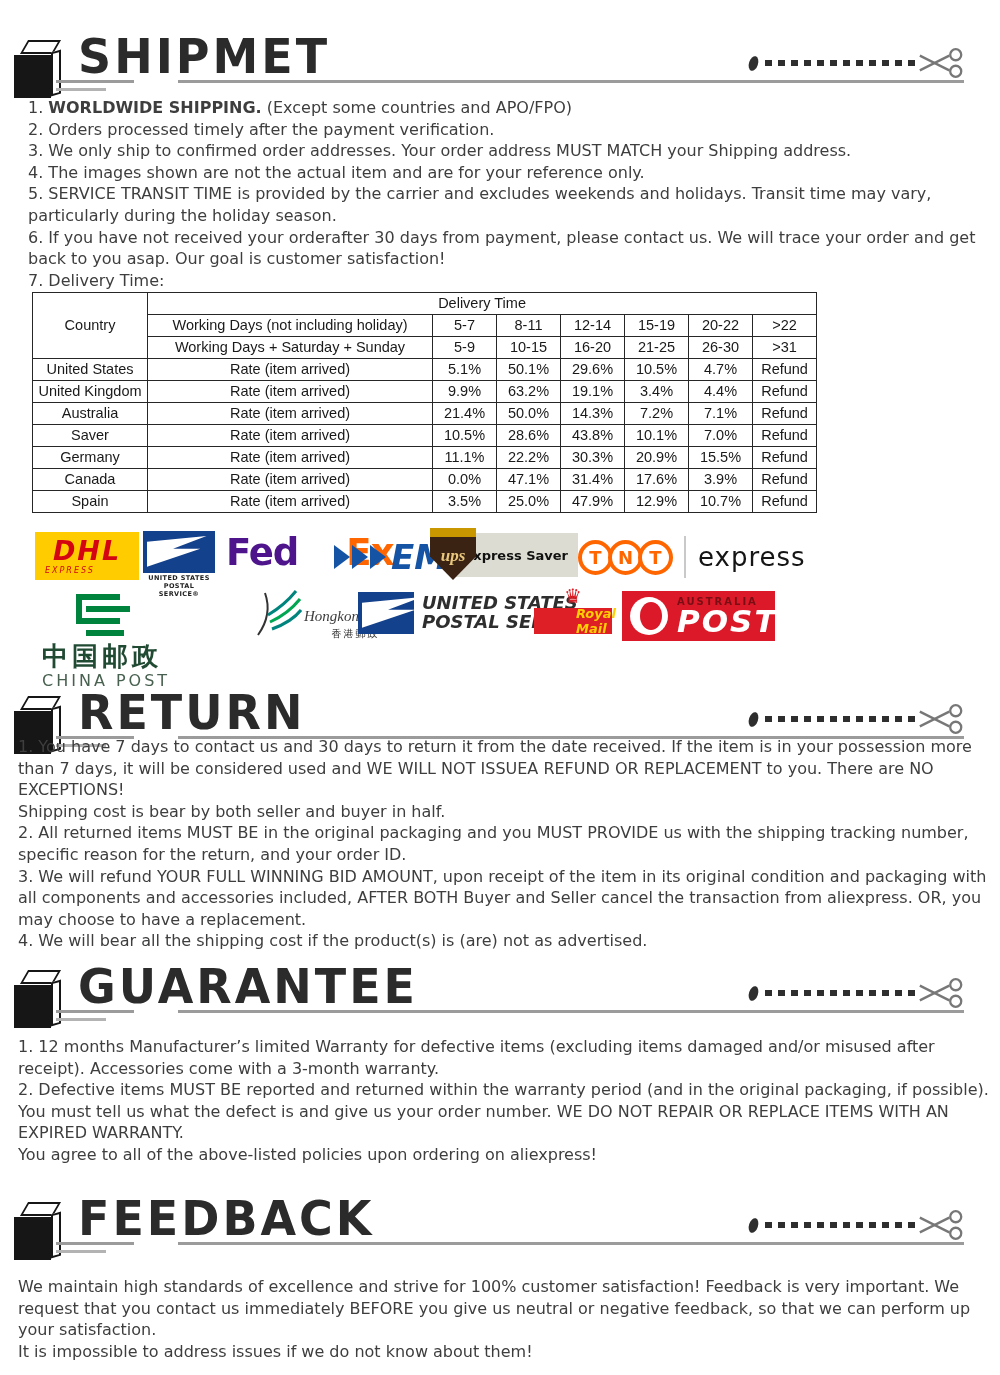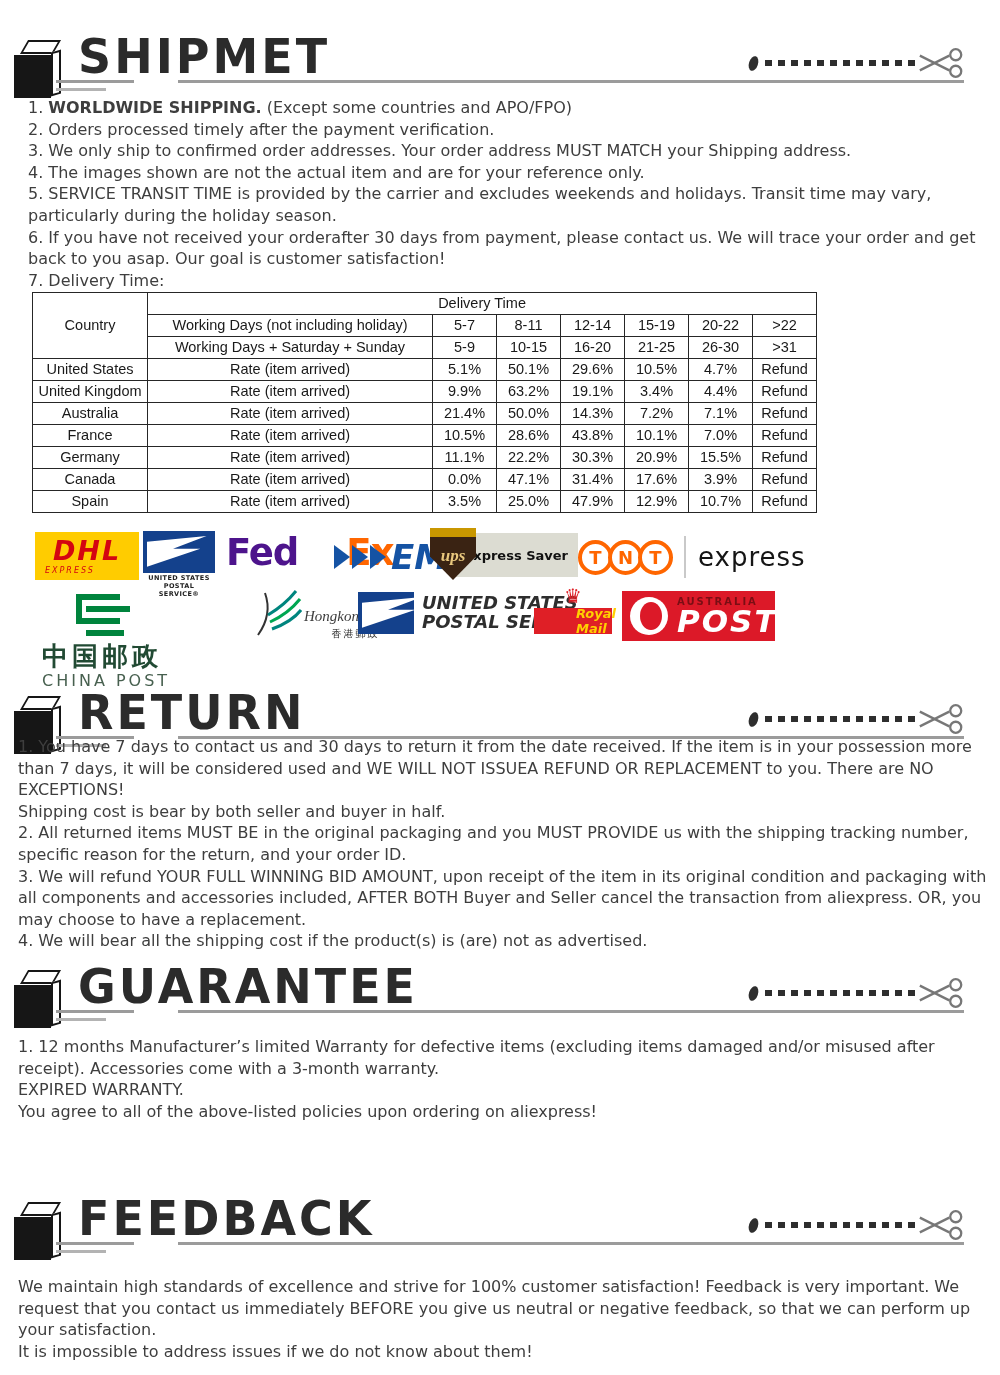--- a/index.html
+++ b/index.html
@@ -205,21 +205,21 @@
         <td>Australia</td>
         <td>Rate (item arrived)</td>
         <td>21.4%</td>
         <td>50.0%</td>
         <td>14.3%</td>
         <td>7.2%</td>
         <td>7.1%</td>
         <td>Refund</td>
       </tr>
       <tr>
-        <td>France</td>
+        <td>Saver</td>
         <td>Rate (item arrived)</td>
         <td>10.5%</td>
         <td>28.6%</td>
         <td>43.8%</td>
         <td>10.1%</td>
         <td>7.0%</td>
         <td>Refund</td>
       </tr>
       <tr>
         <td>Germany</td>
@@ -396,20 +396,21 @@
         <line x1="2" y1="8" x2="34" y2="24" stroke="#777" stroke-width="2.5"></line>
         <line x1="2" y1="24" x2="34" y2="8" stroke="#777" stroke-width="2.5"></line>
         <circle cx="41" cy="7" r="6" fill="none" stroke="#777" stroke-width="2.5"></circle>
         <circle cx="41" cy="25" r="6" fill="none" stroke="#777" stroke-width="2.5"></circle>
       </svg>
     </div>
   </div>
 
   <div class="ptext" id="guar-text">
     <div>1. 12 months Manufacturer’s limited Warranty for defective items (excluding items damaged and/or misused after receipt). Accessories come with a 3-month warranty.</div>
+    <div>2. Defective items MUST BE reported and returned within the warranty period (and in the original packaging, if possible). You must tell us what the defect is and give us your order number. WE DO NOT REPAIR OR REPLACE ITEMS WITH AN</div>
     <div>EXPIRED WARRANTY.</div>
     <div>You agree to all of the above-listed policies upon ordering on aliexpress!</div>
   </div>
 
   <div class="sec" id="sec-feedback">
     <div class="box-icon">
       <div class="box-top"></div>
       <div class="box-side"></div>
       <div class="box-front"></div>
     </div>

